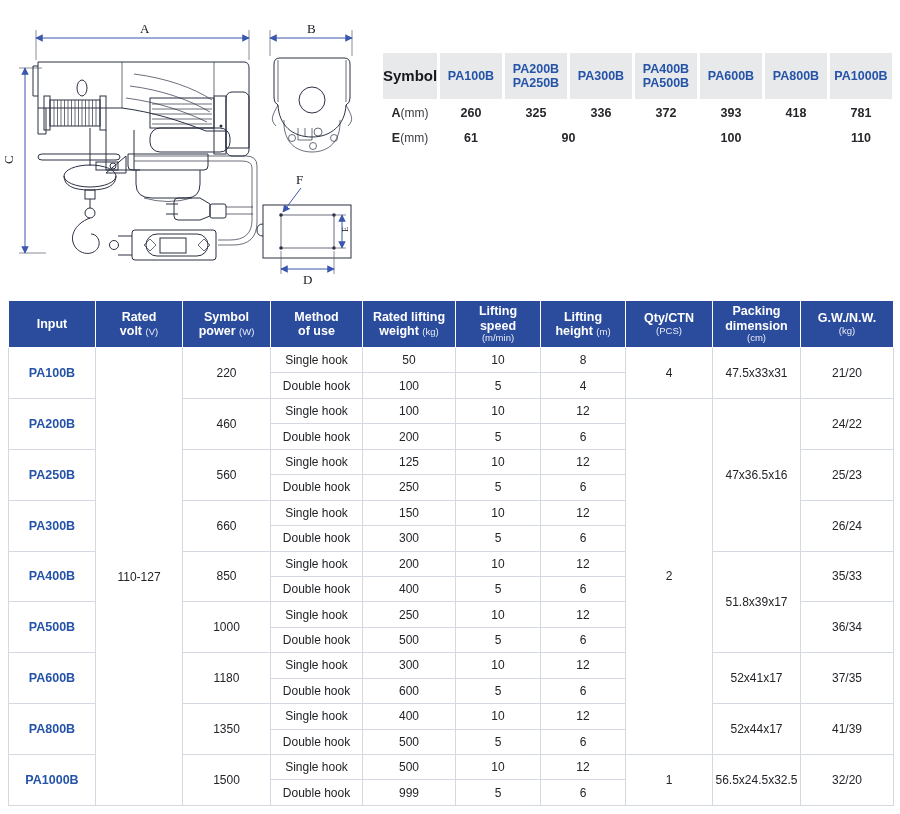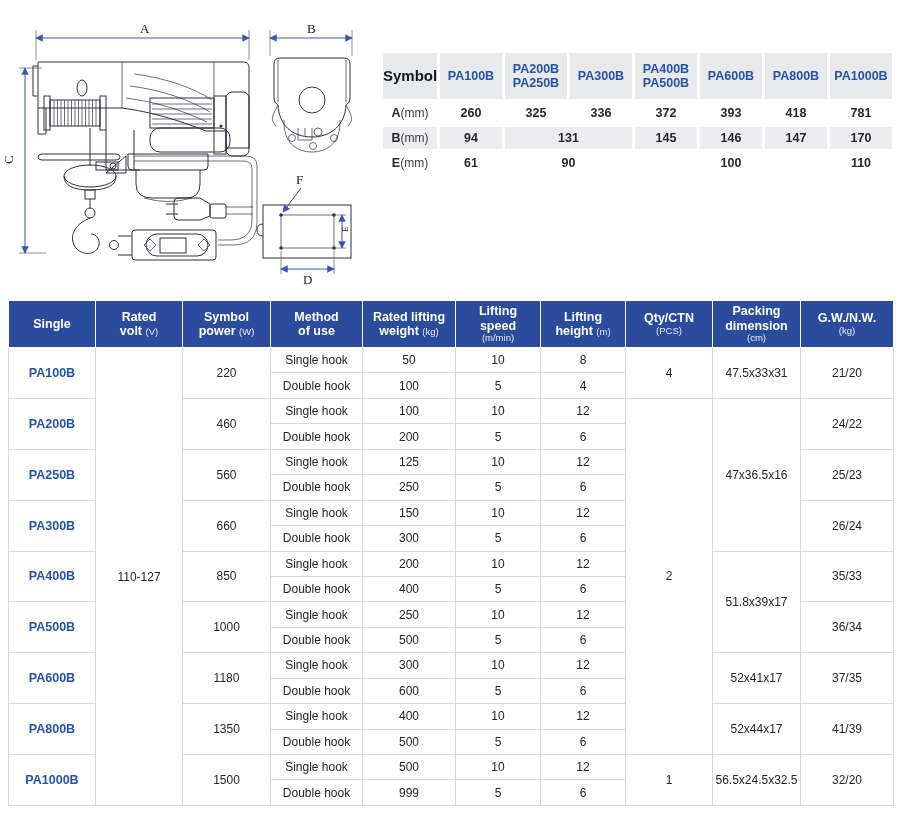--- a/index.html
+++ b/index.html
@@ -184,29 +184,20 @@
         <tr class="">
           <td class="sym"><b>A</b><span class="u">(mm)</span></td>
           <td colspan="1">260</td>
           <td colspan="1">325</td>
           <td colspan="1">336</td>
           <td colspan="1">372</td>
           <td colspan="1">393</td>
           <td colspan="1">418</td>
           <td colspan="1">781</td>
         </tr>
-        <tr class="shade">
-          <td class="sym"><b>B</b><span class="u">(mm)</span></td>
-          <td colspan="1">94</td>
-          <td colspan="2">131</td>
-          <td colspan="1">145</td>
-          <td colspan="1">146</td>
-          <td colspan="1">147</td>
-          <td colspan="1">170</td>
-        </tr>
         <tr class="">
           <td class="sym"><b>E</b><span class="u">(mm)</span></td>
           <td colspan="1">61</td>
           <td colspan="2">90</td>
           <td colspan="3">100</td>
           <td colspan="1">110</td>
         </tr>
       </tbody>
     </table>
 
@@ -219,21 +210,21 @@
       <col style="width:93px">
         <col style="width:85px">
         <col style="width:85px">
         <col style="width:87px">
       <col style="width:88px">
         <col style="width:93px">
     </colgroup>
   <tbody>
         <tr>
           <th>
-            <div>Single</div>
+            <div>Input</div>
           </th>
           <th>
             <div>Rated</div>
             <div>volt <span class="hu-in">(V)</span></div>
           </th>
           <th>
             <div>Symbol</div>
             <div>power <span class="hu-in">(W)</span></div>
           </th>
           <th>

